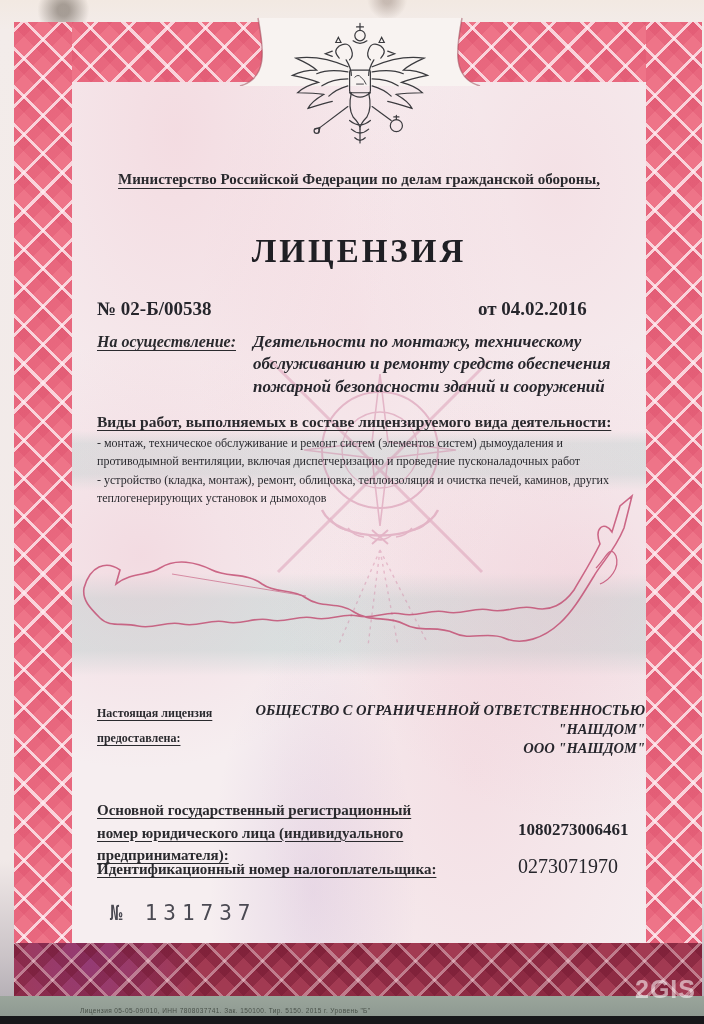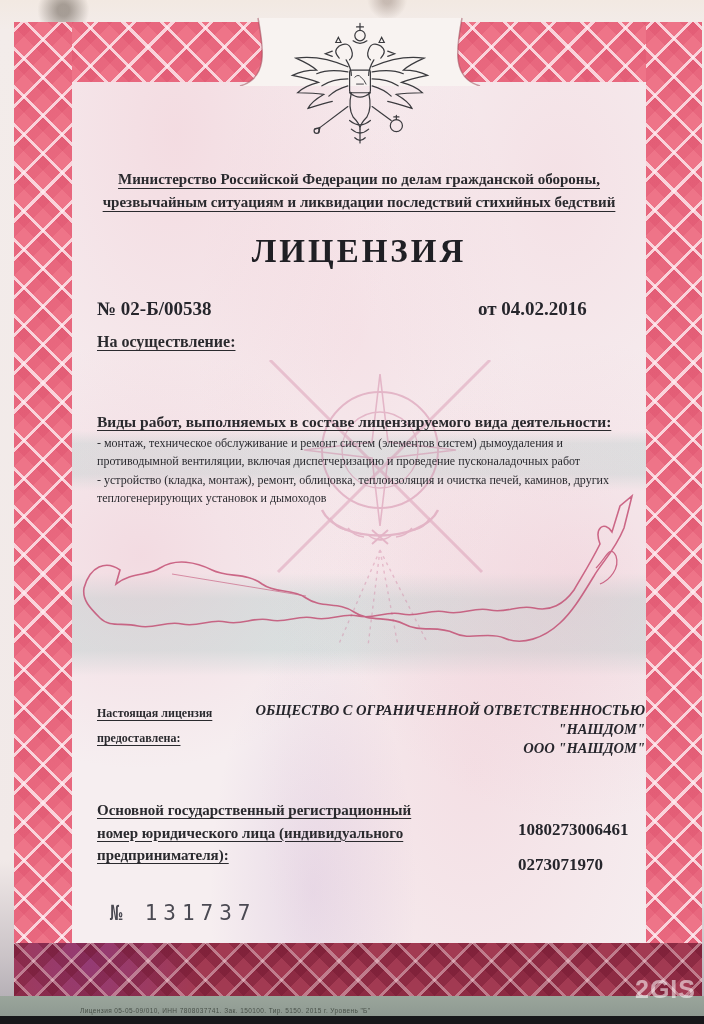--- a/index.html
+++ b/index.html
@@ -62,38 +62,38 @@
   .doc-title{
     left:86px;top:233px;width:546px;text-align:center;
     font-weight:bold;font-size:33px;letter-spacing:3px;color:#1f1f24;
   }
   .lic-number{left:97px;top:298px;font-weight:bold;font-size:19px;color:#26262c;text-align:center;}
   .lic-date{left:478px;top:298px;font-weight:bold;font-size:19px;color:#26262c;}
   .label-u{
     font-weight:bold;font-size:12px;color:#2a2a2e;
     text-decoration:underline;text-decoration-thickness:1.2px;text-underline-offset:3px;
   }
-  .for-label{left:97px;top:333px;font-size:16px;}
+  .for-label{left:97px;top:333px;font-size:16px;font-style:italic;}
   .activity{
     left:253px;top:331px;width:392px;
     font-weight:bold;font-style:italic;font-size:17px;line-height:1.32;color:#27272d;
   }
   .works-head{left:97px;top:413px;width:540px;font-size:15.5px;}
   .works-body{left:97px;top:434px;width:536px;font-size:12px;line-height:1.5;color:#2b2b30;}
   .works-body p{margin:0 0 1px 0;}
   .grantee-l1{left:97px;top:706px;}
   .grantee-l2{left:97px;top:731px;}
   .grantee-v{
     left:253px;top:701px;width:392px;
     font-weight:bold;font-style:italic;font-size:14.5px;line-height:1.3;color:#26262c;text-align:right;
   }
   .ogrn-label{left:97px;top:799px;width:348px;font-size:15px;line-height:1.5;}
   .ogrn-value{left:518px;top:820px;font-weight:bold;font-size:17px;color:#26262c;}
   .inn-label{left:97px;top:861px;width:420px;font-size:15px;}
-  .inn-value{left:518px;top:855px;font-weight:bold;font-size:17px;color:#26262c;}
+  .inn-value{left:518px;top:855px;font-weight:normal;font-size:20px;color:#26262c;}
   .serial{
     left:110px;top:901px;
     font-family:"DejaVu Sans Mono","Liberation Mono",monospace;
     font-size:21px;color:#33333d;opacity:.88;
   }
   .serial .digits{letter-spacing:6px;margin-left:22px;}
   
   .table-strip{
     position:absolute;left:0;top:996px;width:704px;height:28px;z-index:6;
     background:linear-gradient(180deg,#9aa59b 0,#8f9a92 70%,#7d877f 100%);
@@ -177,47 +177,48 @@
   </svg>
 
   <svg class="wm" style="left:76px;top:468px;opacity:.8" width="566" height="230" viewBox="0 0 566 230" fill="none" stroke="#c2496f" stroke-width="1.6">
     <path d="M8,120 C14,98 30,92 44,102 L40,116 C56,104 72,108 84,100 C100,90 120,94 136,102 C152,110 170,104 186,116 C200,126 216,120 230,130 C246,141 262,133 278,144 C294,155 312,147 328,156 C344,165 362,157 378,165 C394,173 412,163 428,170 C446,178 468,170 484,155 C498,142 508,124 518,108 C526,94 538,84 548,60 L556,28 L544,38 L536,64 C528,52 518,60 524,76 C514,96 506,108 498,122 C488,136 474,144 458,140 C442,136 430,146 414,142 C398,138 386,148 370,144 C354,140 342,150 326,146 C310,142 298,152 282,148 C266,144 254,154 238,150 C222,146 210,156 194,152 C178,148 166,158 150,154 C134,150 122,160 106,156 C90,152 78,162 62,158 C46,154 34,160 24,150 C14,140 6,132 8,120 Z"></path>
     <path d="M520,100 C530,90 534,76 540,88 C544,100 534,112 524,116" stroke-width="1.3"></path>
     <path d="M96,106 L230,128" stroke-width="1" opacity=".7"></path>
   </svg>
 
   <div class="txt ministry">
     <div>Министерство Российской Федерации по делам гражданской обороны,</div>
-    <div>чрезвычайным ситуациям и ликвидации последствий стихийных бедствий</div>
   </div>
 
   <div class="txt doc-title">ЛИЦЕНЗИЯ</div>
 
   <div class="txt lic-number">№  02-Б/00538</div>
   <div class="txt lic-date">от  04.02.2016</div>
 
   <div class="txt label-u for-label">На осуществление:</div>
+  <div class="txt activity">Деятельности по монтажу, техническому обслуживанию и ремонту средств обеспечения пожарной безопасности зданий и сооружений</div>
 
   <div class="txt label-u works-head">Виды работ, выполняемых в составе лицензируемого вида деятельности:</div>
   <div class="txt works-body">
     <p>- монтаж, техническое обслуживание и ремонт систем (элементов систем) дымоудаления и противодымной вентиляции, включая диспетчеризацию и проведение пусконаладочных работ</p>
     <p>- устройство (кладка, монтаж), ремонт, облицовка, теплоизоляция и очистка печей, каминов, других теплогенерирующих установок и дымоходов</p>
   </div>
 
   <div class="txt label-u grantee-l1">Настоящая лицензия</div>
   <div class="txt label-u grantee-l2">предоставлена:</div>
   <div class="txt grantee-v">
     <div>ОБЩЕСТВО С ОГРАНИЧЕННОЙ ОТВЕТСТВЕННОСТЬЮ</div>
     <div>"НАШДОМ"</div>
     <div>ООО "НАШДОМ"</div>
   </div>
 
   <div class="txt label-u ogrn-label">Основной государственный регистрационный номер юридического лица (индивидуального предпринимателя):</div>
   <div class="txt ogrn-value">1080273006461</div>
 
+  <div class="txt label-u inn-label">Идентификационный номер налогоплательщика:</div>
   <div class="txt inn-value">0273071970</div>
 
   <div class="txt serial">
     <span>№</span><span class="digits">131737</span>
   </div>
 
   <div class="table-strip"></div>
   <div class="fineprint">Лицензия 05-05-09/010, ИНН 7808037741. Зак. 150100. Тир. 5150. 2015 г. Уровень "Б"</div>
   <div class="bottom-bar"></div>
   <div class="gis-watermark">2GIS</div>

